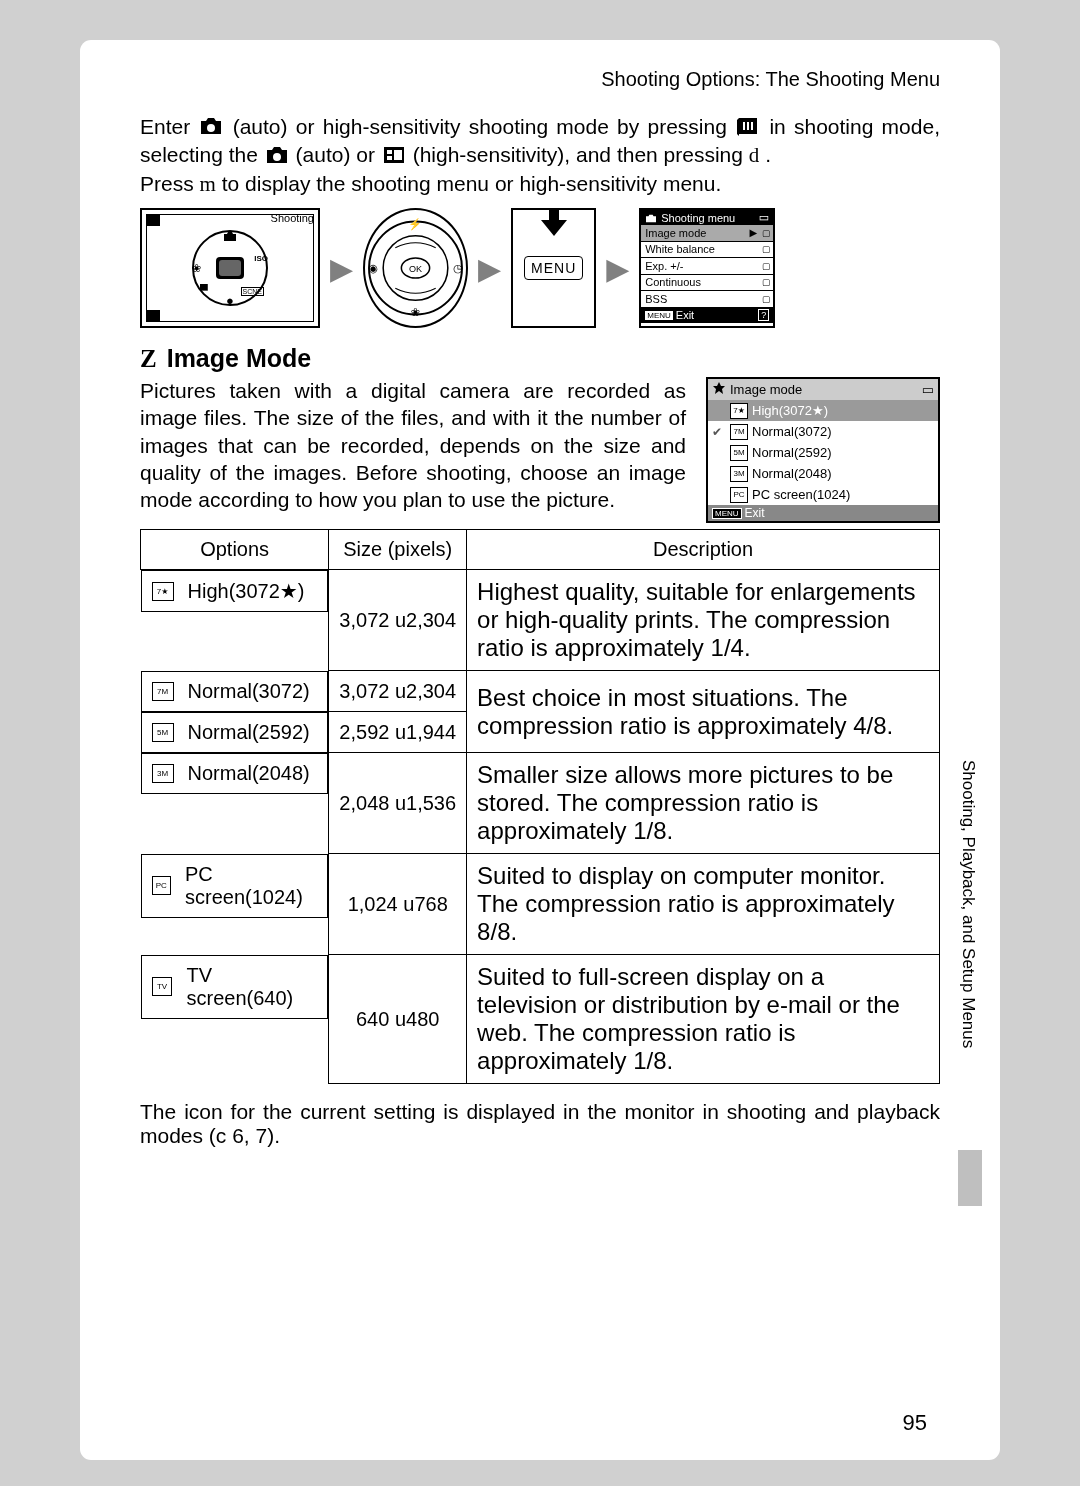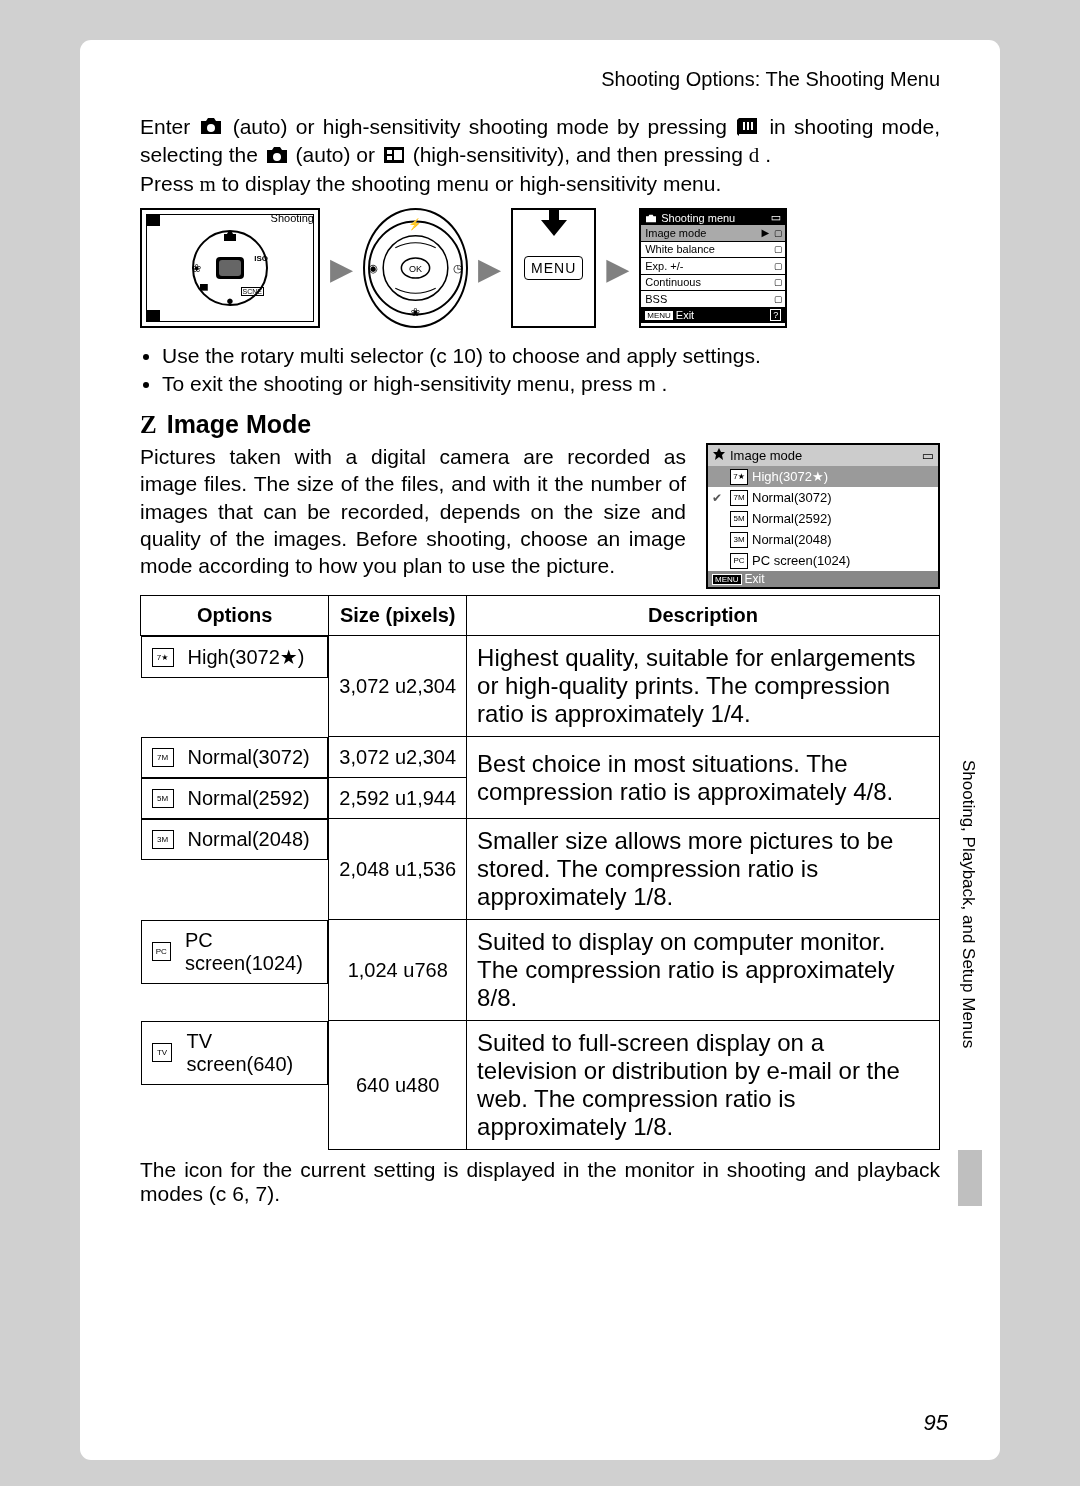--- a/index.html
+++ b/index.html
@@ -52,21 +52,21 @@
   .fig {
     border: 2px solid #000;
     height: 120px;
     background: #fff;
     position: relative;
     box-sizing: border-box;
   }
   .fig1 { width: 180px; }
   .fig2 { width: 105px; border-radius: 50%; }
   .fig3 { width: 85px; display:flex; align-items:center; justify-content:center; }
-  .fig4 { width: 148px; font-size: 11px; }
+  .fig4 { width: 136px; font-size: 11px; }
   .arrow {
     font-size: 30px;
     color: #808080;
   }
   .fig1-inner {
     position:absolute; inset:4px; border:1px solid #000;
     display:flex; align-items:center; justify-content:center;
   }
   .dial {
     width:72px; height:72px; border:2px solid #000; border-radius:50%;
@@ -110,28 +110,28 @@
   .lcd-box .hd { background:#ccc; padding:2px 4px; display:flex; align-items:center; gap:4px; }
   .lcd-box .row { display:flex; align-items:center; padding:1px 4px; gap:4px; height:19px;}
   .lcd-box .row.sel { background:#9a9a9a; color:#fff; }
   .lcd-box .row .sq { width:16px; height:14px; border:1.4px solid #000; font-size:8px; display:flex; align-items:center; justify-content:center; background:#fff; color:#000;}
   .lcd-box .row .chk { width:14px; font-size:12px; color:#555; }
   .lcd-box .ft { background:#888; color:#fff; padding:1px 4px; font-size:12px; display:flex; align-items:center;}
   .lcd-box .ft .mbtn { background:#000; color:#fff; font-size:8px; padding:0 2px; margin-right:3px; border:1px solid #fff; }
 
   table.opts { border-collapse: collapse; width:100%; margin-top:6px; font-size:20px; }
   table.opts th, table.opts td { border:1px solid #000; padding:8px 10px; vertical-align:middle; }
-  table.opts th { font-weight:bold; text-align:center; }
+  table.opts th { font-weight:normal; text-align:center; }
   table.opts td.opt { display:flex; align-items:center; gap:14px; }
   table.opts td.opt .sq { width:20px; height:17px; border:1.6px solid #000; font-size:8px; display:flex; align-items:center; justify-content:center;}
   table.opts td.size { text-align:center; white-space:nowrap; }
   table.opts td.desc { font-size:24px; }
 
-  .foot-text { font-size:21px; margin-top:8px; text-align:justify; }
-  .page-num { position:absolute; bottom:24px; right:52px; font-size:22px;font-style:italic; }
+  .foot-text { font-size:21px; margin-top:16px; text-align:justify; }
+  .page-num { position:absolute; bottom:24px; right:73px; font-size:22px; }
 
   .side-label {
     position:absolute;
     right: 22px;
     top: 720px;
     writing-mode: vertical-rl;
     font-size: 17px;
   }
   .side-tab {
     position:absolute;
@@ -273,24 +273,20 @@
           </div>
         </div>
       <div class="footer">
         <span class="mbtn">MENU</span>
         <span>Exit</span>
         <span style="margin-left:auto;border:1px solid #fff;padding:0 2px;font-size:9px;">?</span>
       </div>
     </div>
   </div>
 
-  <ul class="bullets">
-    <li>Use the rotary multi selector (c 10) to choose and apply settings.</li>
-    <li>To exit the shooting or high-sensitivity menu, press m .</li>
-  </ul>
 
   <h2>
     <span class="prefix">Z</span>
     <span>Image Mode</span>
   </h2>
 
   <div class="two-col">
     <div class="txt">Pictures taken with a digital camera are recorded as image files. The size of the files, and with it the number of images that can be recorded, depends on the size and quality of the images. Before shooting, choose an image mode according to how you plan to use the picture.</div>
     <div class="lcd-box">
       <div class="hd">

